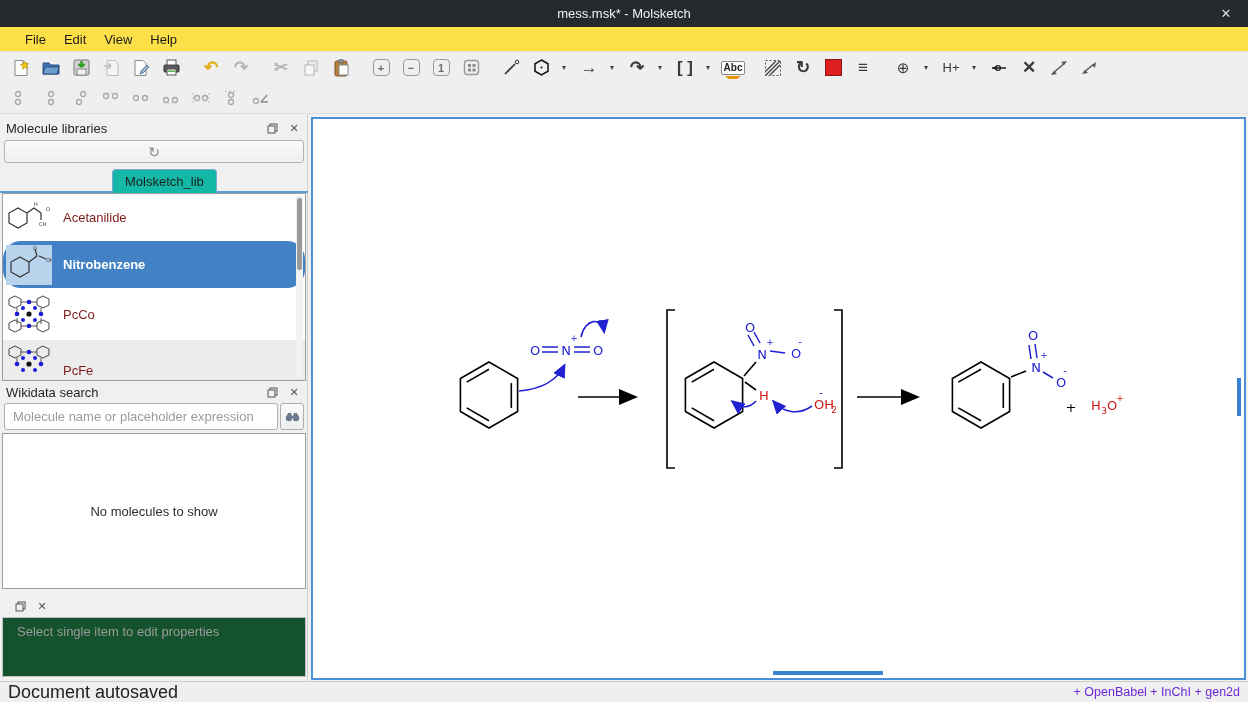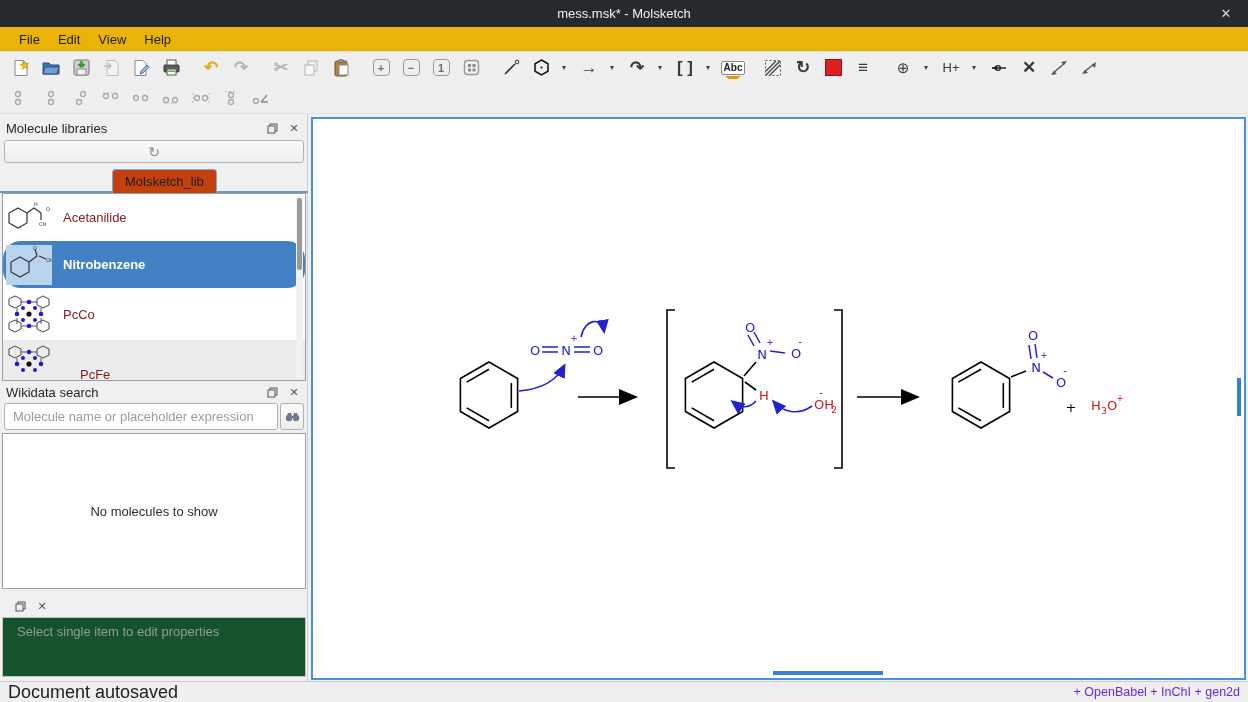--- a/index.html
+++ b/index.html
@@ -4,21 +4,21 @@
 <style>
   * { margin:0; padding:0; box-sizing:border-box; }
   html,body { width:1248px; height:702px; font-family:"Liberation Sans",sans-serif; background:#f0f0f0; overflow:hidden; position:relative; }
 
   
   .titlebar { position:absolute; left:0; top:0; width:1248px; height:27px; background:#26292d; display:flex; align-items:center; justify-content:center; }
   .titlebar .title { color:#f2f2f2; font-size:13px; }
   .titlebar .close { position:absolute; right:8px; top:0; width:28px; height:27px; color:#dcdcdc; font-size:13px; display:flex; align-items:center; justify-content:center; cursor:pointer; }
 
   
-  .menubar { position:absolute; left:0; top:27px; width:1248px; height:25px; background:#eab308; border-bottom:1px solid #e2e2e2; display:flex; align-items:center; padding-left:10px; }
+  .menubar { position:absolute; left:0; top:27px; width:1248px; height:25px; background:#fde047; border-bottom:1px solid #e2e2e2; display:flex; align-items:center; padding-left:16px; }
   .menubar .mitem { font-size:13px; color:#1b1b1b; padding:3px 9px; cursor:default; }
 
   
   .toolbar1 { position:absolute; left:0; top:52px; width:1248px; height:31px; background:#efefef; display:flex; align-items:center; padding-left:8px; }
   .toolbar2 { position:absolute; left:0; top:83px; width:1248px; height:31px; background:#efefef; border-bottom:1px solid #dedede; display:flex; align-items:center; padding-left:8px; }
   .tbtn { width:26px; height:26px; display:flex; align-items:center; justify-content:center; margin-right:4px; border-radius:3px; position:relative; flex:none; }
   .tbtn.gap { margin-right:14px; }
   .glyph { font-size:15px; color:#3a3a3a; line-height:1; }
   .glyph.dis { color:#b4b4b4; }
   .glyph.yellow { color:#dfae12; font-weight:bold; font-size:17px; }
@@ -29,21 +29,21 @@
   .abc { font-size:10px; font-weight:bold; color:#222; border:1px solid #888; padding:0 2px 1px 2px; border-radius:2px; position:relative; background:#fdfdfd; }
   .abc:after { content:""; position:absolute; left:3px; right:3px; bottom:-5px; border-top:3px solid #e8940a; border-left:4px solid transparent; border-right:4px solid transparent; }
 
   
   .dock { position:absolute; left:0; top:114px; width:308px; height:567px; background:#f0f0f0; border-right:1px solid #cfcfcf; }
   .phead { display:flex; align-items:center; height:20px; padding:0 6px; }
   .phead .ptitle { font-size:13px; color:#262626; flex:1; }
   .phead .hbtn { width:16px; height:16px; display:flex; align-items:center; justify-content:center; color:#555; font-size:11px; margin-left:6px; cursor:pointer; }
   .refreshbtn { position:absolute; left:4px; top:26px; width:300px; height:23px; border:1px solid #b3b3b3; border-radius:3px; background:linear-gradient(#f9f9f9,#efefef); display:flex; align-items:center; justify-content:center; color:#8a8a8a; font-size:14px; cursor:pointer; }
   .tabrow { position:absolute; left:0; top:53px; width:308px; height:26px; border-bottom:2px solid #5d9cd6; }
-  .tab { position:absolute; left:112px; top:2px; height:24px; padding:0 12px; border:1px solid #7aa7cf; border-bottom:none; border-radius:4px 4px 0 0; background:#c2410c; font-size:13px; color:#1d1d1d; display:flex; align-items:center;text-align:center; }
+  .tab { position:absolute; left:112px; top:2px; height:24px; padding:0 12px; border:1px solid #7aa7cf; border-bottom:none; border-radius:4px 4px 0 0; background:#14b8a6; font-size:13px; color:#1d1d1d; display:flex; align-items:center;text-align:center; }
   .liblist { position:absolute; left:2px; top:79px; width:304px; height:188px; background:#fff; border:1px solid #9d9d9d; overflow:hidden; }
   .librow { display:flex; align-items:center; width:100%; cursor:pointer; }
   .librow .thumb { width:52px; display:flex; align-items:center; justify-content:center; flex:none; }
   .librow .lname { font-size:13px; color:#7f1d1d; margin-left:8px; }
   .librow.alt { background:#ececec; }
   .librow.sel { background:#4181c4; }
   .librow.sel .lname { color:#fff; font-weight:600; }
   .librow.sel .thumb svg { background:#b9d3ed; }
   .libscroll { position:absolute; right:2px; top:2px; width:7px; height:182px; background:#f2f2f2; }
   .libscroll .lthumb { position:absolute; left:1px; top:2px; width:5px; height:72px; background:#9a9a9a; border-radius:2px; }
@@ -365,21 +365,21 @@
             <circle cx="36" cy="24" r="2.3" fill="#1c1cd8"></circle>
             <circle cx="18" cy="18" r="2" fill="#1c1cd8"></circle>
             <circle cx="30" cy="18" r="2" fill="#1c1cd8"></circle>
             <circle cx="18" cy="30" r="2" fill="#1c1cd8"></circle>
             <circle cx="30" cy="30" r="2" fill="#1c1cd8"></circle>
             <circle cx="24" cy="24" r="2.6" fill="#111"></circle>
           </svg>
       </span>
       <span class="lname">PcCo</span>
     </div>
-    <div class="librow alt" style="height:42px;align-items:flex-end;gap:17px;">
+    <div class="librow alt" style="height:42px;align-items:center;">
       <span class="thumb">
         <svg width="48" height="42" viewBox="0 0 48 42">
             <polygon points="10,6 16,9 16,15 10,18 4,15 4,9" fill="none" stroke="#444"></polygon>
             <polygon points="38,6 44,9 44,15 38,18 32,15 32,9" fill="none" stroke="#444"></polygon>
             <path d="M16 12h6m4 0h6M12 18v6M36 18v6" stroke="#555" stroke-width="1"></path>
             <circle cx="24" cy="12" r="2.3" fill="#1c1cd8"></circle>
             <circle cx="12" cy="24" r="2.3" fill="#1c1cd8"></circle>
             <circle cx="36" cy="24" r="2.3" fill="#1c1cd8"></circle>
             <circle cx="18" cy="18" r="2" fill="#1c1cd8"></circle>
             <circle cx="30" cy="18" r="2" fill="#1c1cd8"></circle>

